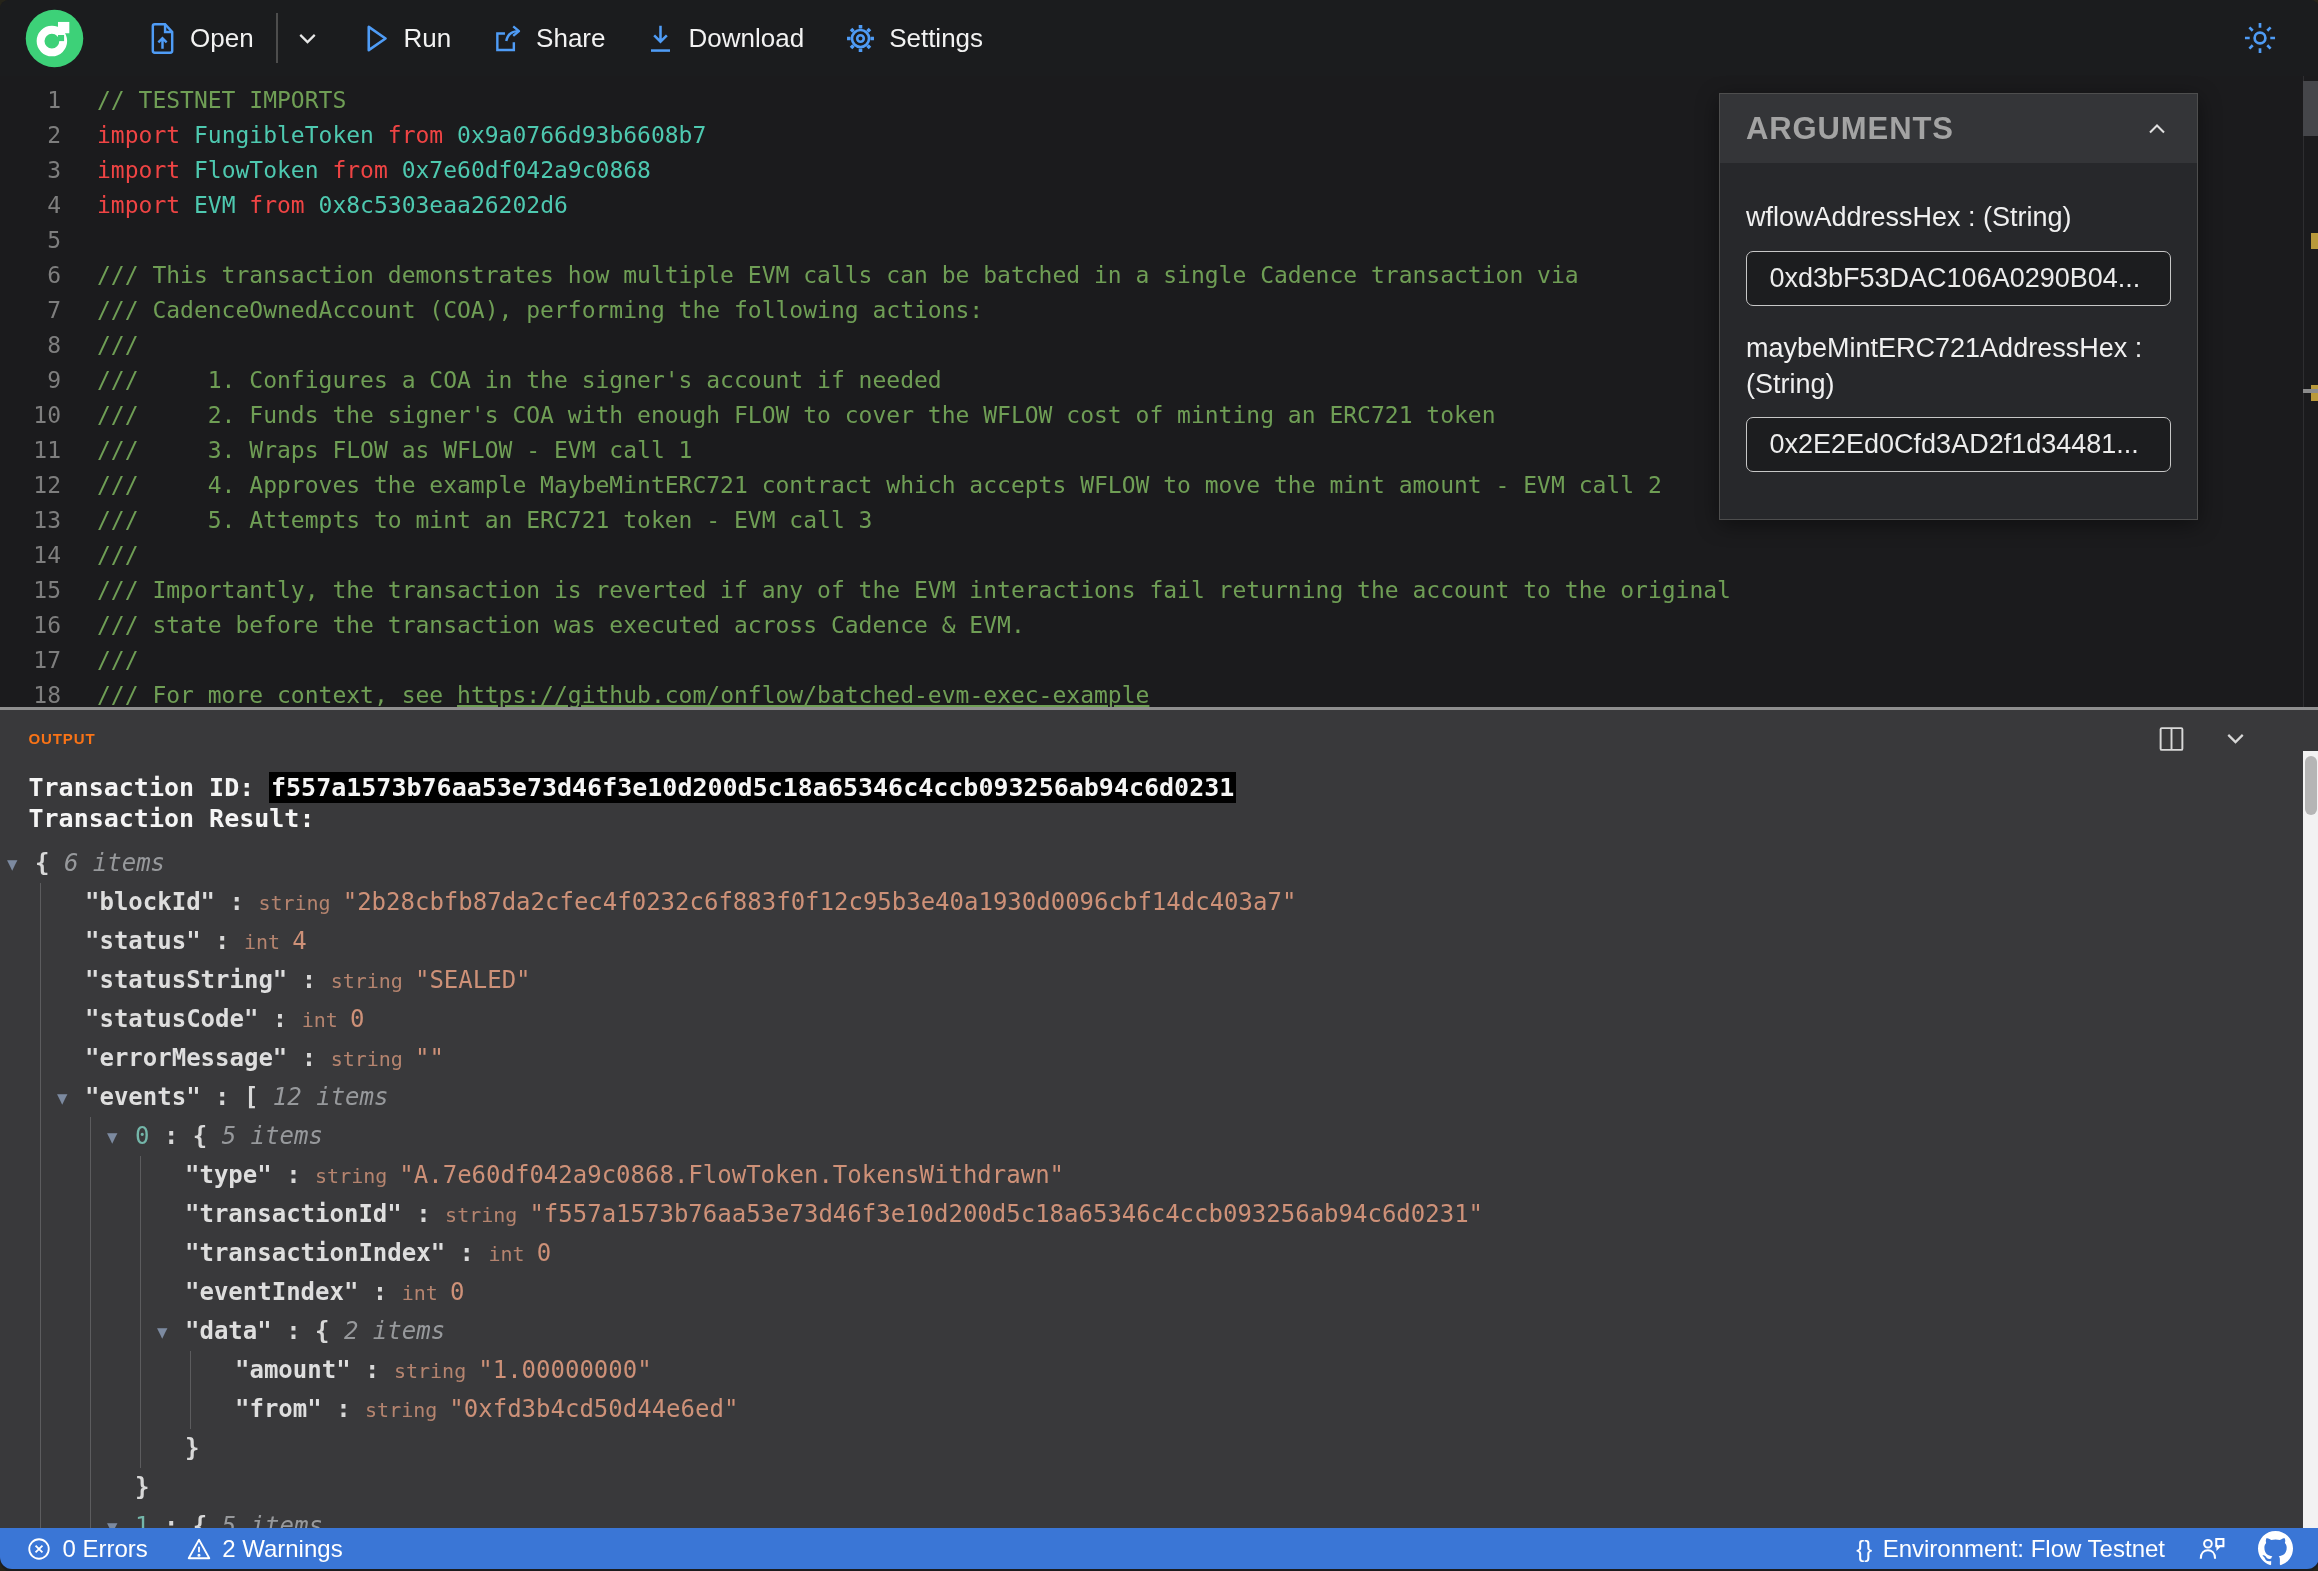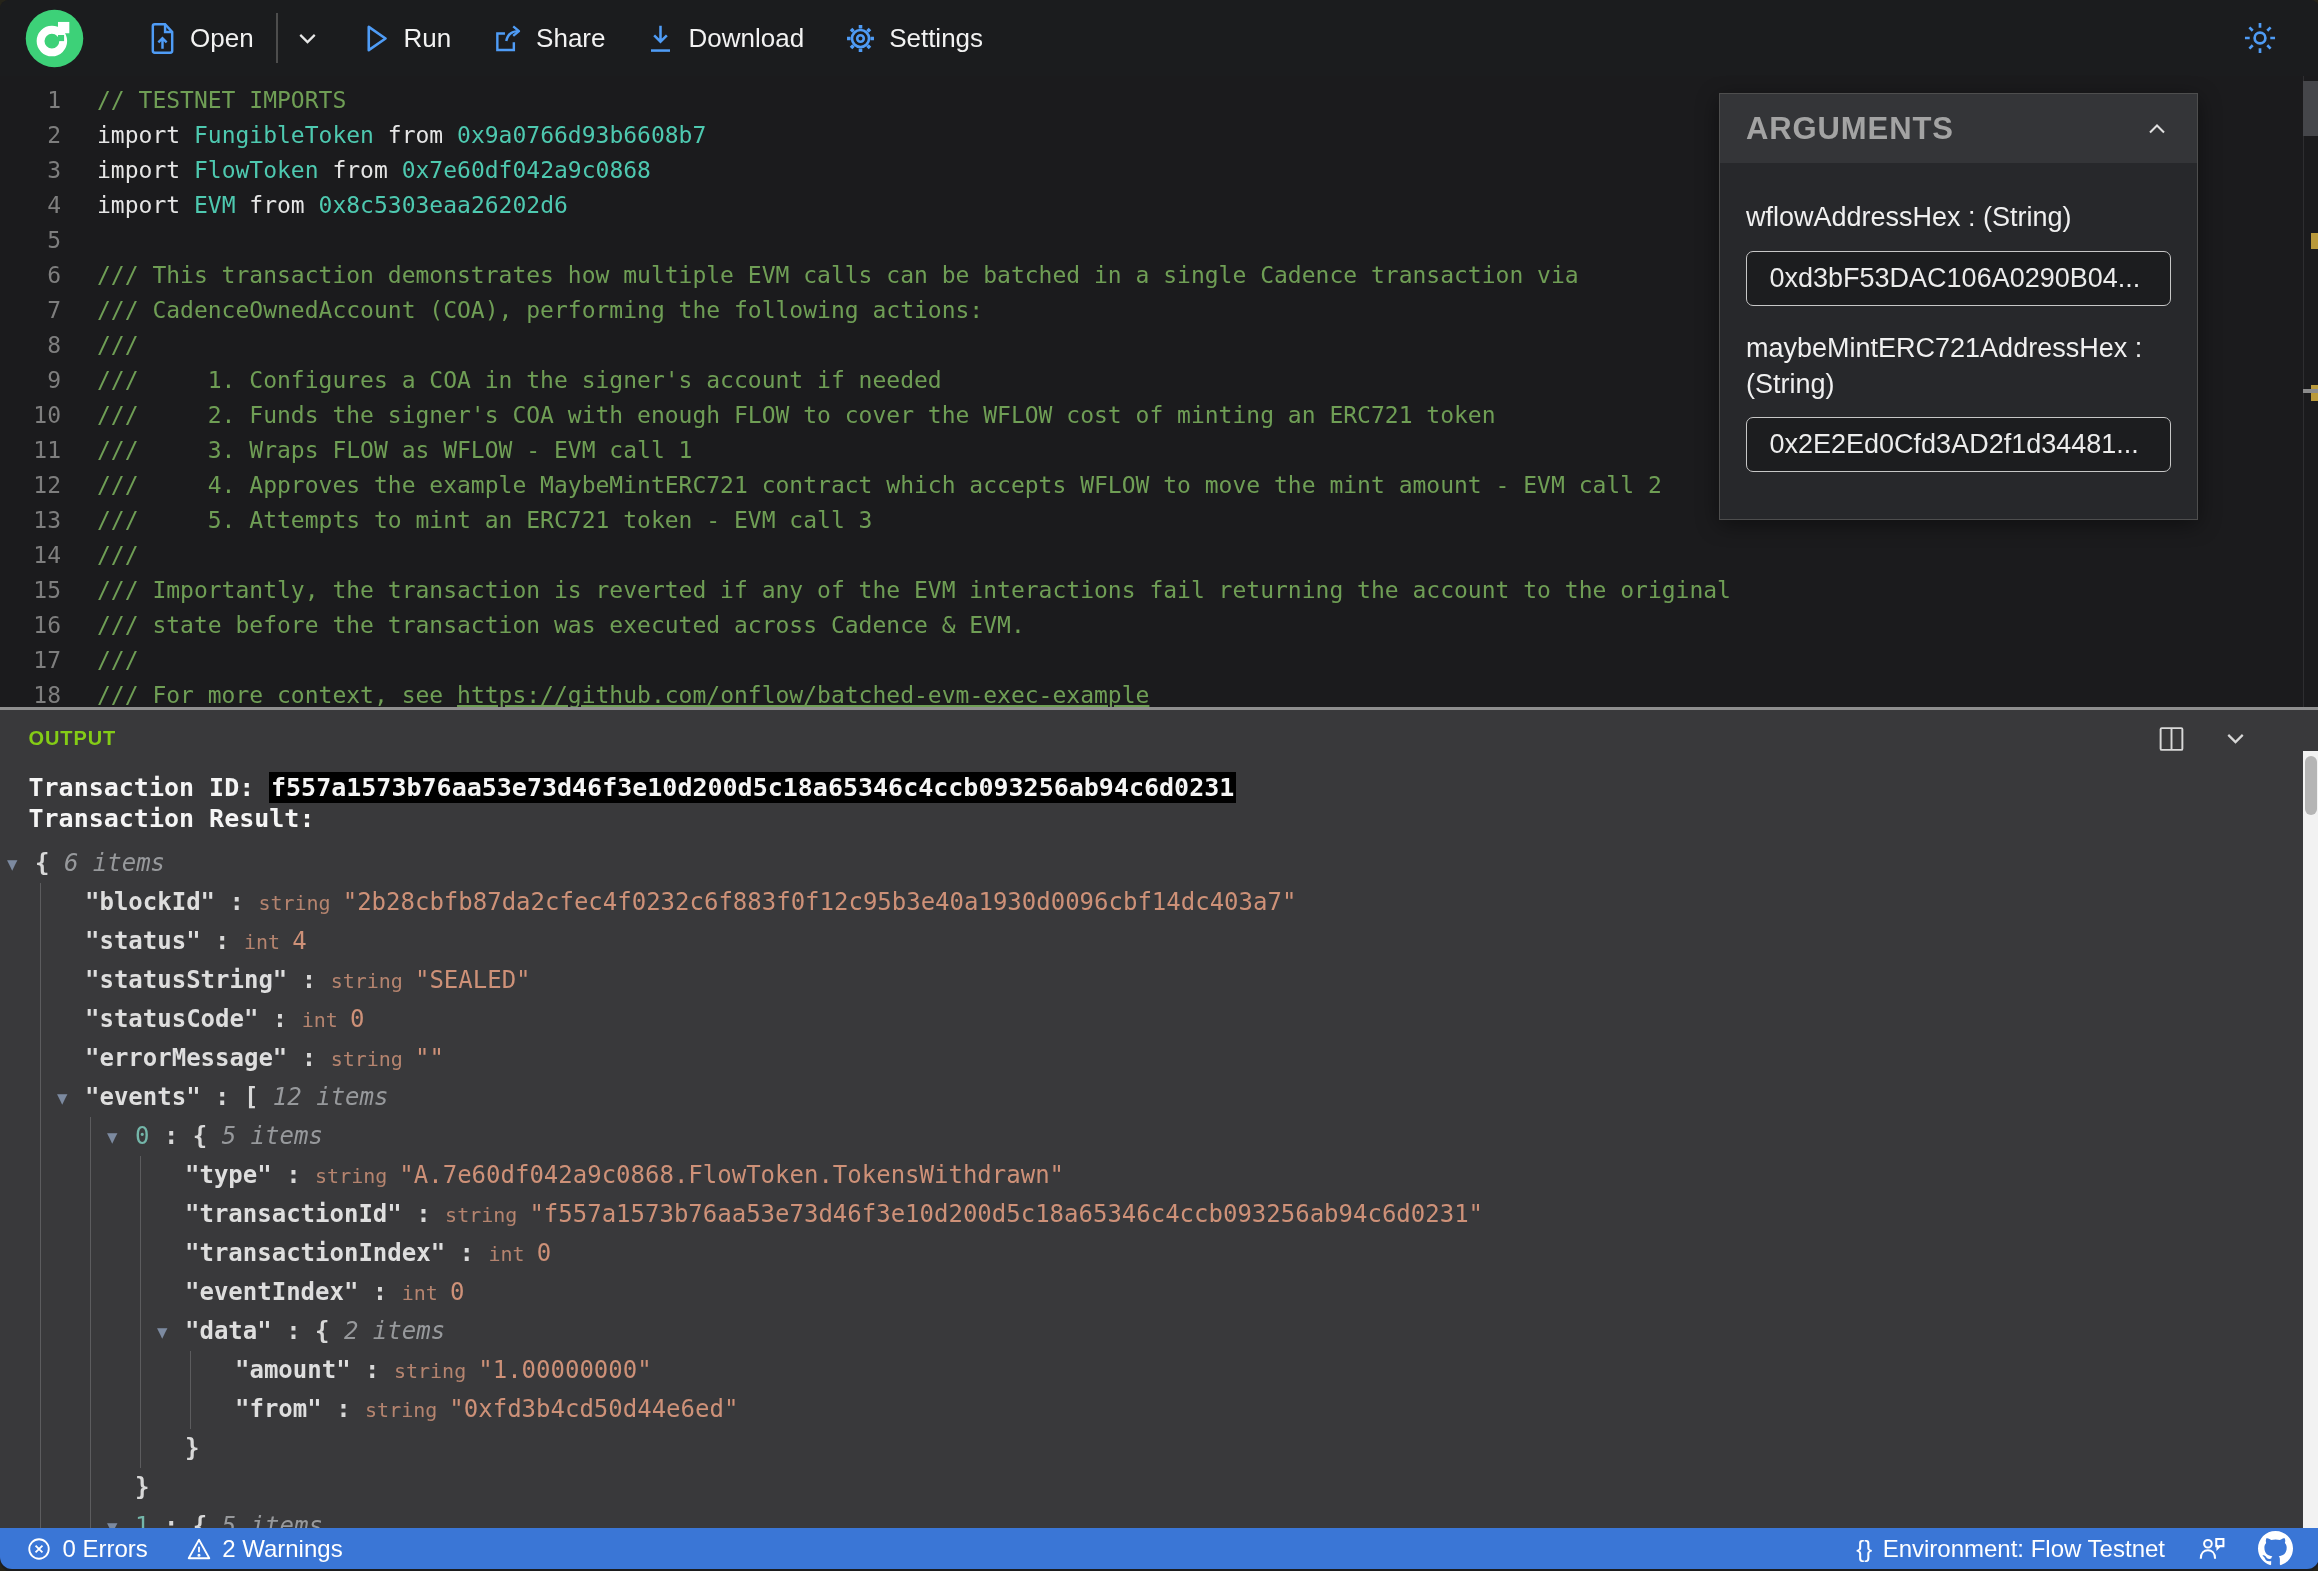--- a/index.html
+++ b/index.html
@@ -19,21 +19,21 @@
   svg.icn { display:block; }
 
   
   .editor { position:absolute; left:0; top:76px; width:2319px; height:631px;
             background:#1b1b1d; overflow:hidden; }
   .code { padding-top:7px; font-family:"DejaVu Sans Mono", monospace; font-size:23px; }
   .code-line { display:flex; height:35px; line-height:35px; white-space:pre; }
   .line-number { width:61px; text-align:right; color:#7e7e7e; flex:0 0 61px; }
   .code-src { margin-left:36px; }
   .tk-cmt  { color:#6f9e55; }
-  .tk-kw   { color:#e5e5e5; }
+  .tk-kw   { color:#ef4444; }
   .tk-type { color:#4EC9B0; }
   .tk-link { color:#6f9e55; text-decoration:underline; }
 
   
   .ruler-line { position:absolute; right:15.6px; top:0; width:0.9px; height:631px; background:#2e2e30; }
   .ruler-thumb { position:absolute; right:0; top:5.2px; width:15.6px; height:55px; background:#45464a; }
   .warn-mark { position:absolute; right:0; width:7.8px; height:16.4px; background:#b9993b; }
   .scroll-pos-line { position:absolute; right:0; width:15.6px; height:3.5px; background:#8b8b8b; }
 
   
@@ -46,21 +46,21 @@
   .arg-label { color:#f0f0f0; font-size:27px; line-height:36px; margin:12px 0 15.6px 0; }
   .arg-input { width:100%; height:55px; background:#1c1d1f; border:1.7px solid #c7c7c7;
                border-radius:7px; color:#ececec; font-size:27px; font-family:"Liberation Sans",sans-serif;
                padding:0 22.5px; margin-bottom:12px; }
 
   
   .divider { position:absolute; left:0; top:707px; width:2319px; height:2.6px; background:#8f8f8f; }
   .output { position:absolute; left:0; top:710px; width:2319px; height:818px;
             background:#39393b; overflow:hidden; }
   .output-header { display:flex; align-items:center; padding:14px 26px 0 28.5px; }
-  .output-title { color:#84cc16; font-size:20px; font-weight:bold; letter-spacing:0.9px; flex:1; }
+  .output-title { color:#f97316; font-size:15px; font-weight:bold; letter-spacing:0.9px; flex:1; }
   .output-icons { display:flex; align-items:center; gap:35px; margin-right:43px; }
 
   .tx-block { padding:19px 0 0 28.5px; font-family:"DejaVu Sans Mono", monospace;
               font-size:25px; font-weight:bold; color:#f5f5f5; line-height:31px; }
   .selection { background:#000000; padding:0.9px 1.7px;margin-top:26px; }
 
   .json-tree { margin-top:10.4px; font-family:"DejaVu Sans Mono", monospace; font-size:24px; }
   .tree-row { position:relative; height:39px; line-height:39px; white-space:pre; }
   .guide { position:absolute; top:0; bottom:0; width:0.9px; background:#5c5c5e; }
   .arrow { display:inline-block; width:28px; margin-left:-28px; color:#7c8aa0;

